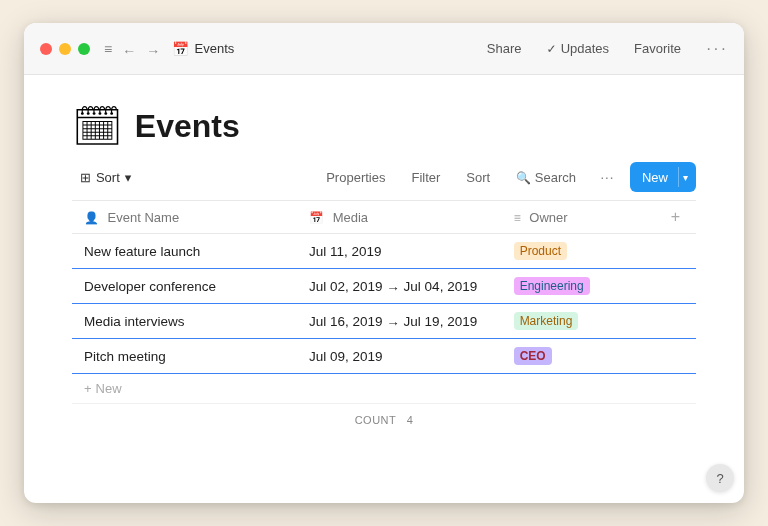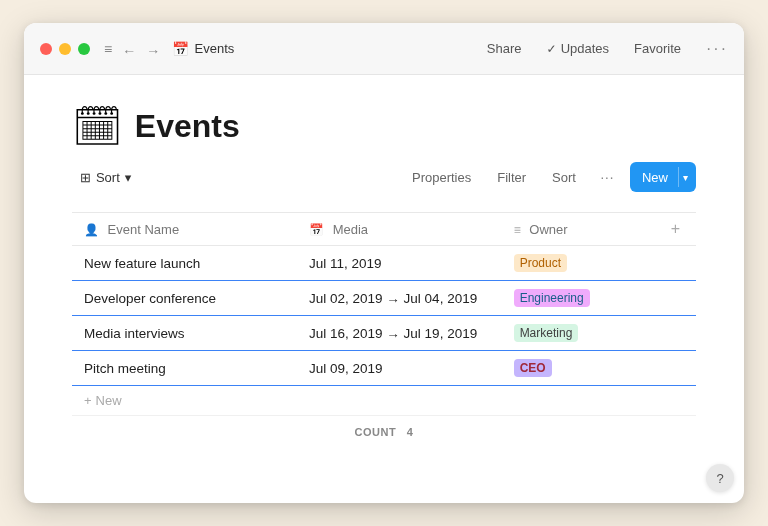--- a/index.html
+++ b/index.html
@@ -183,21 +183,20 @@
     }
     .new-btn-chevron {
       padding-right: 8px;
       font-size: 10px;
     }
     
     .table-wrapper {
       flex: 1;
       padding: 0 48px;
       overflow: hidden;
-      margin-top: 12px;
     }
     table {
       width: 100%;
       border-collapse: collapse;
       font-size: 13.5px;
     }
     thead tr th {
       text-align: left;
       padding: 7px 12px;
       font-weight: 500;
@@ -224,21 +223,21 @@
     }
     .badge {
       display: inline-block;
       padding: 2px 6px;
       border-radius: 4px;
       font-size: 12px;
       font-weight: 500;
     }
     .badge-product { background: #fde8c8; color: #b06000; }
     .badge-engineering { background: #f0abfc; color: #1a5f8a; }
-    .badge-marketing { background: #d5f5e3; color: #404040; }
+    .badge-marketing { background: #d5f5e3; color: #a16207; }
     .badge-ceo { background: #c4b5fd; color: #a0283a; font-weight: bold; }
     .add-col-btn {
       background: none;
       border: none;
       color: #aaa;
       font-size: 16px;
       cursor: pointer;
     }
     .add-row-row td {
       color: #aaa;
@@ -256,21 +255,21 @@
       background: none;
       border: none;
     }
     .count-row {
       color: #aaa;
       font-size: 11px;
       text-align: center;
       padding: 10px 0 4px 0;
       letter-spacing: 0.5px;
     }
-    .count-row span { font-weight: 700; color: #888; }
+    .count-row span { font-weight: 400; color: #888; }
     
     .help-btn {
       position: absolute;
       right: 34px;
       bottom: 34px;
       width: 28px;
       height: 28px;
       border-radius: 50%;
       background: #e8e8e8;
       border: none;
@@ -325,20 +324,24 @@
       <button class="table-view-btn">
         <span>⊞</span>
         <span>Sort</span>
         <span>▾</span>
       </button>
       <div class="toolbar-spacer"></div>
       <div class="toolbar-actions">
         <button class="toolbar-action-btn">Properties</button>
         <button class="toolbar-action-btn">Filter</button>
         <button class="toolbar-action-btn">Sort</button>
+        <button class="toolbar-action-btn">
+          <span style="font-size:12px">🔍</span>
+          <span>Search</span>
+        </button>
         <span class="toolbar-dots">···</span>
         <button class="new-btn">
           <span class="new-btn-label">New</span>
           <span class="new-btn-divider"></span>
           <span class="new-btn-chevron">▾</span>
         </button>
       </div>
     </div>
 
     <div class="table-wrapper">

